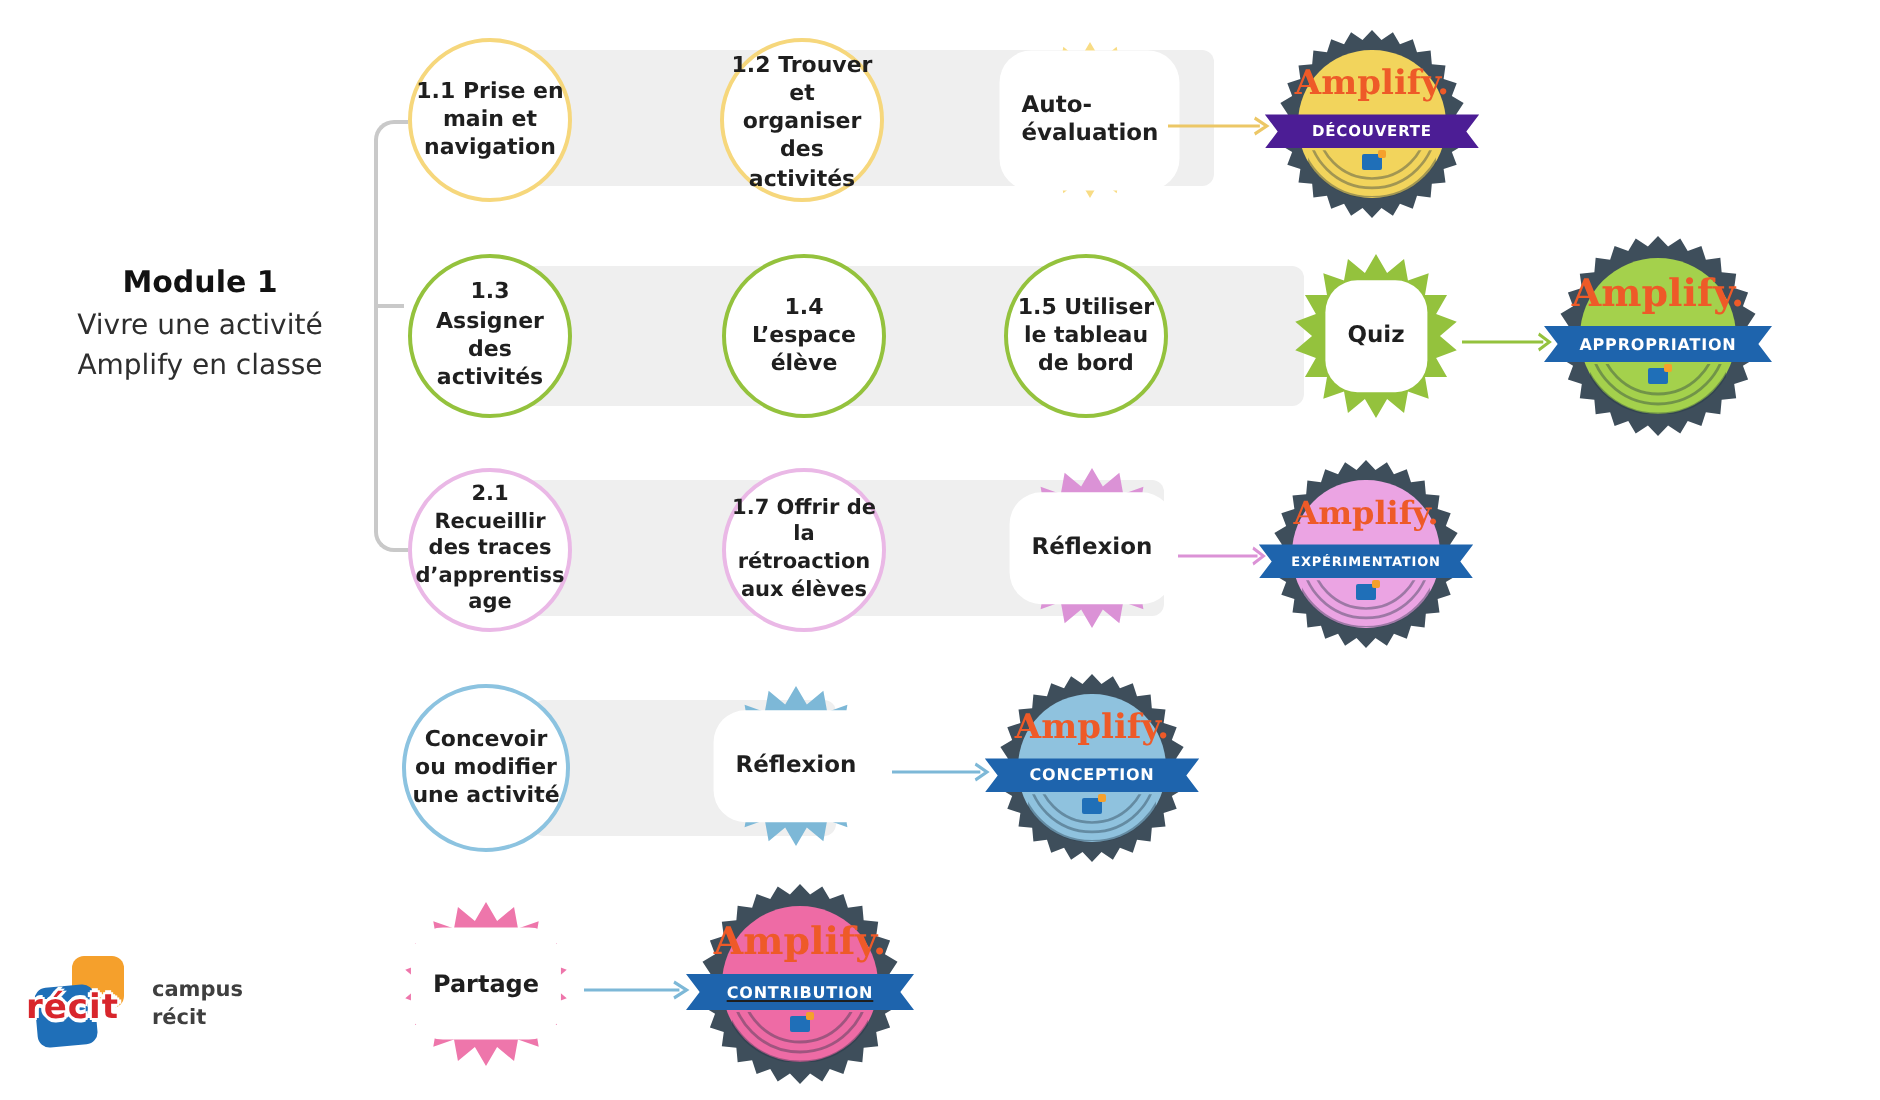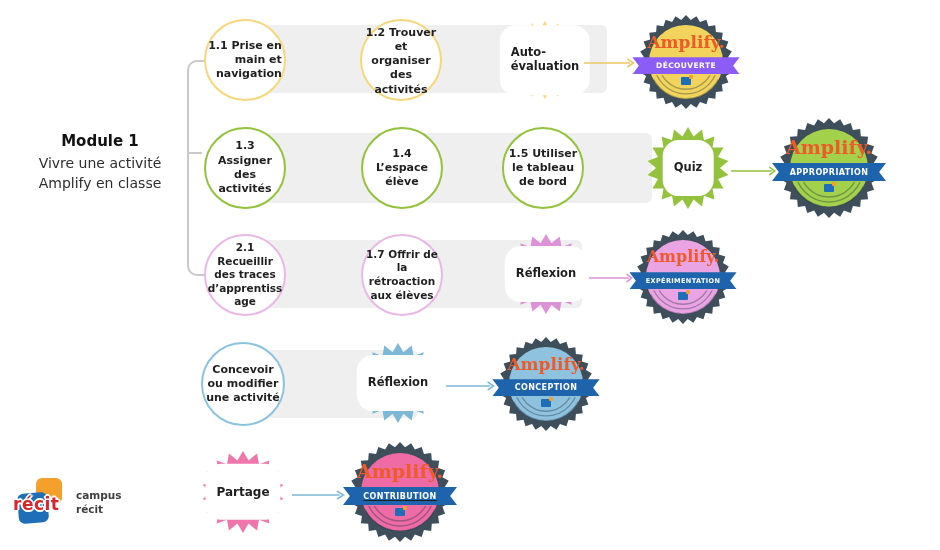--- a/index.html
+++ b/index.html
@@ -52,21 +52,21 @@
 
   <div class="bracket" style="left: 187px; top: 60px; width: 15px; height: 212px; border-color: rgb(201, 201, 201);"></div>
   <div class="bracket-stub" style="left: 187px; top: 152px; width: 15px; background: rgb(201, 201, 201);"></div>
 
   <div class="module-label" style="left:18px;top:132px;width:164px">
     <div class="module-title">Module 1</div>
     <div class="module-sub">Vivre une activité
 Amplify en classe</div>
   </div>
 
-  <div class="circle" style="left: 204px; top: 19px; border-color: rgb(246, 215, 124); text-align: right;">
+  <div class="circle" style="left: 204px; top: 19px; border-color: rgb(246, 215, 124);">
     <span class="circle-label">1.1 Prise en
 main et
 navigation</span>
   </div>
   <div class="circle" style="left: 360px; top: 19px; border-color: rgb(246, 215, 124); align-items: flex-end;">
     <span class="circle-label">1.2 Trouver et
 organiser
 des activités</span>
   </div>
   <div class="burst" style="left:506px;top:21px;width:78px;height:78px">
@@ -84,21 +84,21 @@
     <div class="badge-gear"><svg viewBox="0 0 100 100" width="100%" height="100%">
           <polygon points="50.00,0.00 55.04,5.28 61.13,1.25 64.86,7.53 71.69,4.95 73.94,11.90 81.17,10.91 81.82,18.18 89.09,18.83 88.10,26.06 95.05,28.31 92.47,35.14 98.75,38.87 94.72,44.96 100.00,50.00 94.72,55.04 98.75,61.13 92.47,64.86 95.05,71.69 88.10,73.94 89.09,81.17 81.82,81.82 81.17,89.09 73.94,88.10 71.69,95.05 64.86,92.47 61.13,98.75 55.04,94.72 50.00,100.00 44.96,94.72 38.87,98.75 35.14,92.47 28.31,95.05 26.06,88.10 18.83,89.09 18.18,81.82 10.91,81.17 11.90,73.94 4.95,71.69 7.53,64.86 1.25,61.13 5.28,55.04 0.00,50.00 5.28,44.96 1.25,38.87 7.53,35.14 4.95,28.31 11.90,26.06 10.91,18.83 18.18,18.18 18.83,10.91 26.06,11.90 28.31,4.95 35.14,7.53 38.87,1.25 44.96,5.28" fill="#3e4e5b"></polygon>
         </svg></div>
     <div class="badge-core" style="background: rgb(242, 212, 92);"></div>
     <div class="badge-rings"><svg viewBox="0 0 100 100" width="100%" height="100%">
           <circle cx="50" cy="50" r="29" fill="none" stroke="rgba(32,50,66,0.38)" stroke-width="1.4"></circle>
           <circle cx="50" cy="50" r="34" fill="none" stroke="rgba(32,50,66,0.38)" stroke-width="1.4"></circle>
           <circle cx="50" cy="50" r="39" fill="none" stroke="rgba(32,50,66,0.38)" stroke-width="1.4"></circle>
         </svg></div>
     <div class="badge-brand" style="font-size: 17px; color: rgb(238, 90, 40);">Amplify.</div>
-    <div class="badge-ribbon" style="background: #8b5cf6;">
+    <div class="badge-ribbon" style="background: #4c1d95;">
       <span class="badge-level" style="font-size:7.5px">DÉCOUVERTE</span>
     </div>
     <div class="badge-minilogo" style="background: rgb(31, 111, 184);">
         <i class="mini-orange" style="background: rgb(245, 160, 44);"></i>
       </div>
   </div>
 
   <div class="circle" style="left: 204px; top: 127px; border-color: rgb(148, 194, 61);">
     <span class="circle-label">1.3 Assigner
 des

